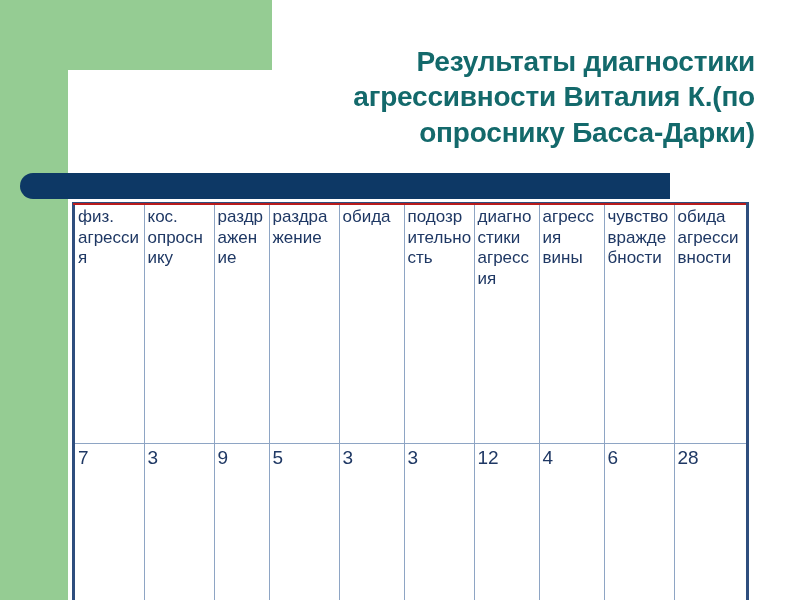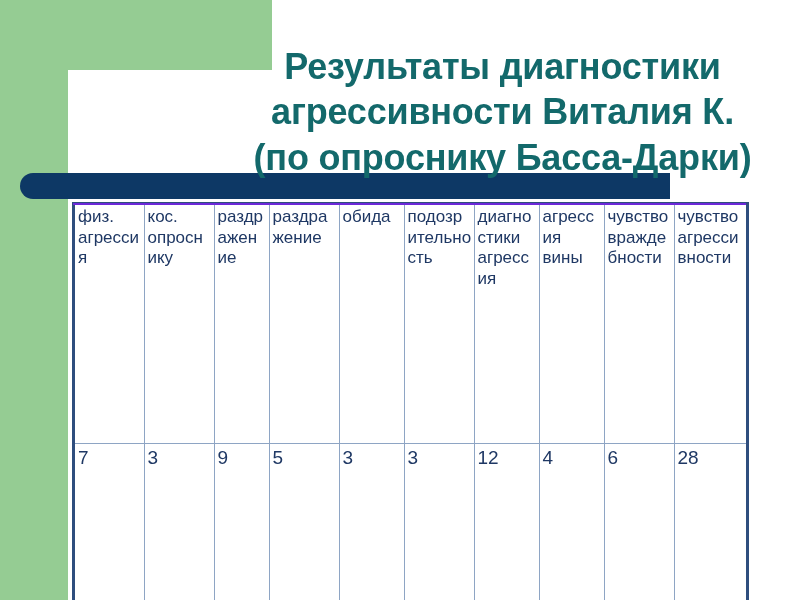--- a/index.html
+++ b/index.html
@@ -67,23 +67,23 @@
     z-index: 5;
   }
 
   
   .title {
     position: absolute;
     left: 250px;
     top: 44px;
     width: 505px;
     z-index: 6;
-    text-align: center;
+    text-align: right;
     color: #13696B;
-    font-size: 36px;
+    font-size: 28px;
     font-weight: bold;
     line-height: 1.26;
     letter-spacing: -0.2px;
   }
 
   
   .data-table-wrap {
     position: absolute;
     left: 73px;
     top: 203px;
@@ -129,21 +129,21 @@
   }
   table.data-table th:first-child,
   table.data-table td:first-child {
     border-left: 2px solid #2F4E7E;
   }
   table.data-table th:last-child,
   table.data-table td:last-child {
     border-right: 2px solid #2F4E7E;
   }
   table.data-table thead th {
-    border-top: 2px solid #6d28d9;
+    border-top: 2px solid #b91c1c;
   }
 </style>
 </head>
 <body>
 
 <div id="slide">
 
   <div class="green-top-block"></div>
   <div class="green-left-strip"></div>
   <div class="white-panel"></div>
@@ -169,21 +169,21 @@
         <tr>
           <th>физ. агрессия</th>
           <th>кос. опроснику</th>
           <th>раздражение</th>
           <th>раздражение</th>
           <th>обида</th>
           <th>подозрительность</th>
           <th>диагностики агрессия</th>
           <th>агрессия вины</th>
           <th>чувство враждебности</th>
-          <th>чувство агрессивности</th>
+          <th>обида агрессивности</th>
         </tr>
       </thead>
       <tbody>
         <tr>
           <td>7</td>
           <td>3</td>
           <td>9</td>
           <td>5</td>
           <td>3</td>
           <td>3</td>

